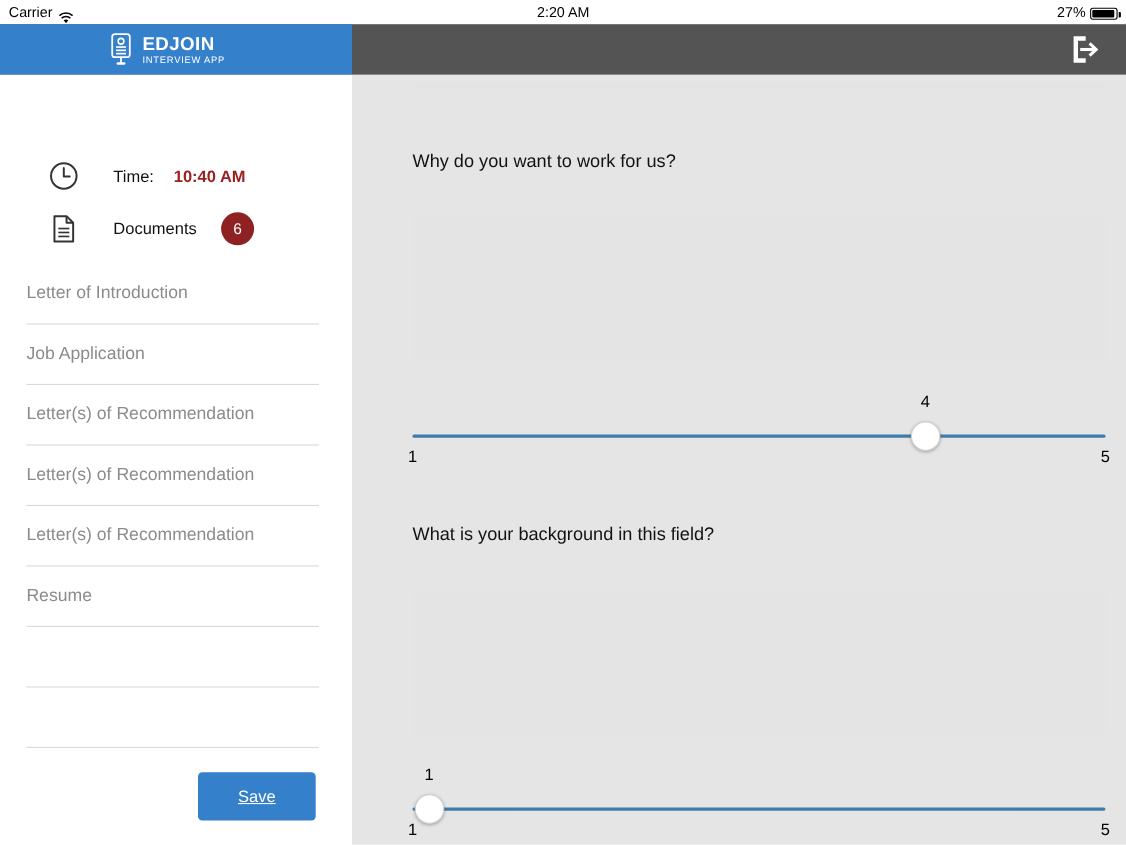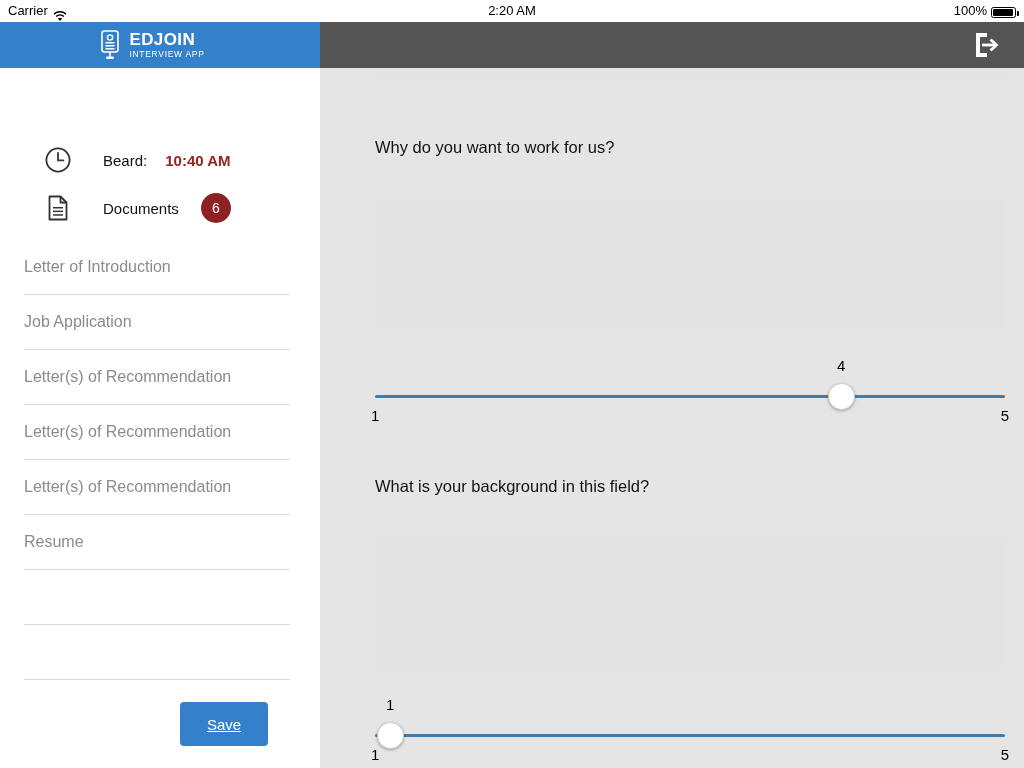--- a/index.html
+++ b/index.html
@@ -78,21 +78,21 @@
   .doc-item {
     height:55px; display:flex; align-items:center;
     border-bottom:1px solid #d9d9d9; font-size:16px; color:#8b8b8b;
     padding-left:0px; cursor:pointer;
   }
   .doc-item.blank { color:transparent; }
   .doc-item:first-child { border-top:none; }
 
   .save-wrap { position:absolute; left:0; top:634px; width:320px; }
   .save-btn {
-    position:absolute; left:180px; width:88px; height:44px;
+    position:absolute; left:180px; width:107px; height:44px;
     background:#3580ca; color:#fff; border:none; border-radius:4px;
     font-size:15px; font-family:"Liberation Sans", sans-serif; cursor:pointer;text-decoration:underline;
   }
 
   
   .content {
     position:absolute; top:68px; left:320px; width:704px; height:700px;
     background:#e5e5e5; overflow:hidden;
   }
   .partial-box {
@@ -140,21 +140,21 @@
       <span>Carrier</span>
       <span class="wifi-icon">
         <svg viewBox="0 0 16 12" width="14" height="11">
           <path d="M8 11.2 L5.6 8.3 a3.8 3.8 0 0 1 4.8 0 Z" fill="#000"></path>
           <path d="M2.9 5.4 a7.6 7.6 0 0 1 10.2 0 l-1.1 1.3 a5.9 5.9 0 0 0 -8 0 Z" fill="#000"></path>
           <path d="M0.6 2.6 a11.3 11.3 0 0 1 14.8 0 l-1.1 1.3 a9.6 9.6 0 0 0 -12.6 0 Z" fill="#000"></path>
         </svg>
       </span>
     </div>
     <div class="sb-right">
-      <span>100%</span>
+      <span>27%</span>
       <span class="batt">
           <i></i>
         </span>
     </div>
   </div>
 
   <div class="appbar">
     <div class="appbar-brand">
       <div class="logo-wrap">
         <span class="logo-mark">
@@ -186,21 +186,21 @@
   <div class="sidebar">
 
 
     <div class="info-row row-time">
       <span class="ico">
         <svg viewBox="0 0 28 28" width="28" height="28">
           <circle cx="14" cy="14" r="11.6" fill="none" stroke="#333" stroke-width="1.8"></circle>
           <path d="M14 6.8 V14.4 H19.4" fill="none" stroke="#333" stroke-width="1.8" stroke-linecap="round" stroke-linejoin="round"></path>
         </svg>
       </span>
-      <span class="info-label">Beard:</span>
+      <span class="info-label">Time:</span>
       <span class="time-value">10:40 AM</span>
     </div>
 
     <div class="info-row row-docs">
       <span class="ico">
         <svg viewBox="0 0 28 28" width="28" height="28">
           <path d="M5.5 2.5 h11 l6 6 v17 h-17 z" fill="none" stroke="#333" stroke-width="1.8" stroke-linejoin="round"></path>
           <path d="M16.5 2.5 v6 h6" fill="none" stroke="#333" stroke-width="1.8" stroke-linejoin="round"></path>
           <rect x="9" y="13" width="10" height="1.5" fill="#333"></rect>
           <rect x="9" y="16.6" width="10" height="1.5" fill="#333"></rect>

